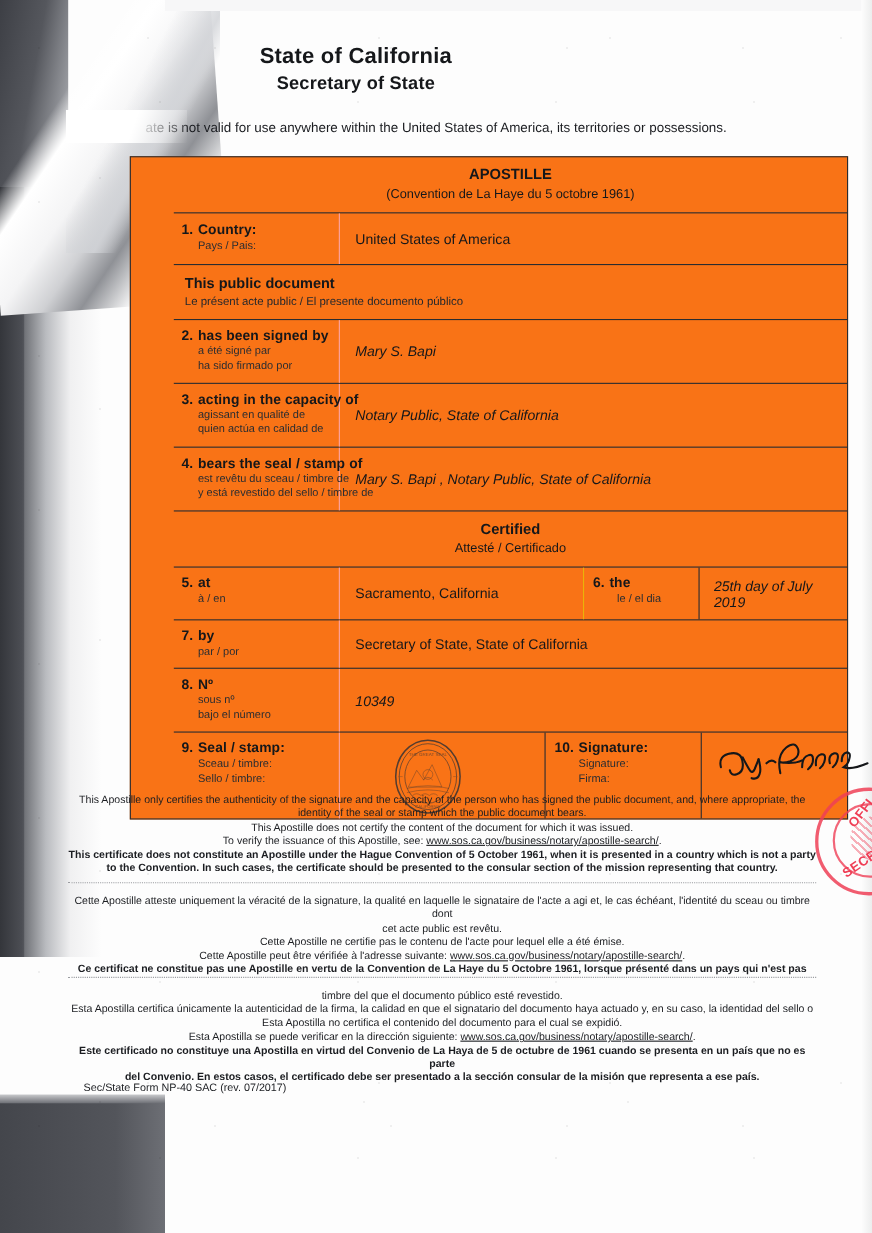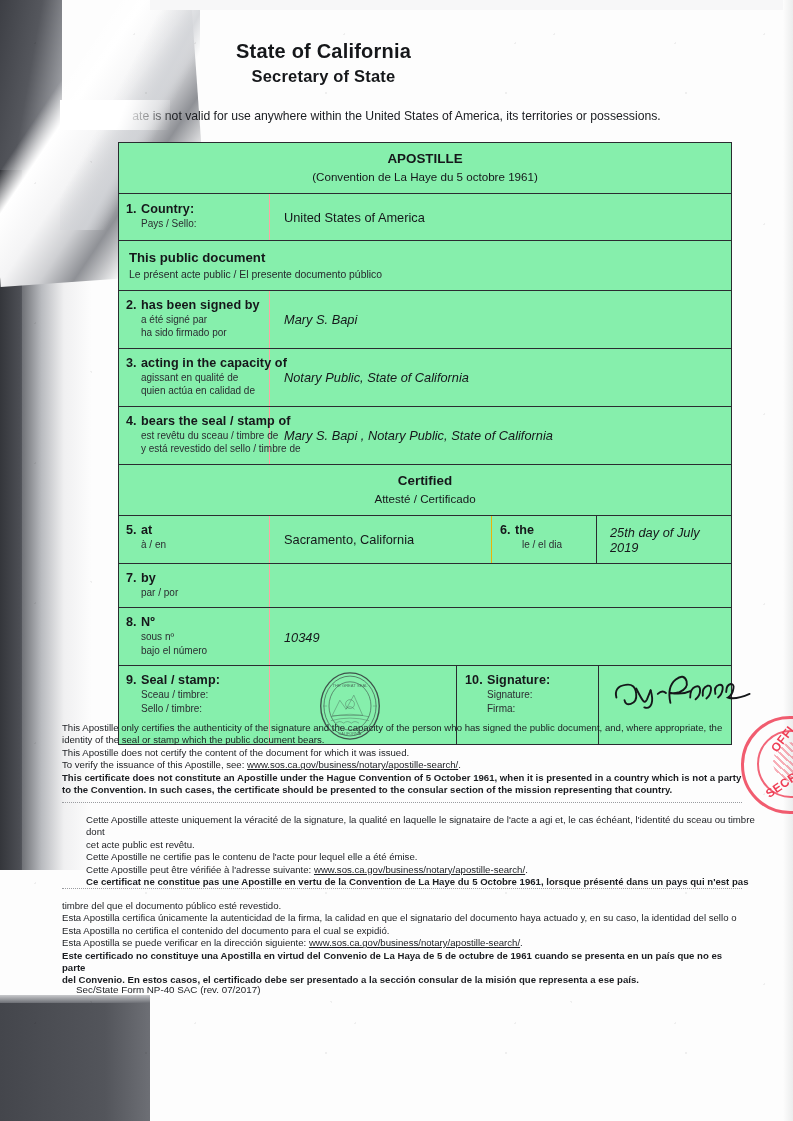--- a/index.html
+++ b/index.html
@@ -61,21 +61,22 @@
   
   #notice-mask{
     position:absolute;left:60px;top:100px;width:110px;height:30px;
     background:linear-gradient(110deg,#ffffff 0%,#ffffff 55%,rgba(255,255,255,.0) 100%);
   }
 
   
   #table{
     position:absolute;left:118px;top:142px;width:612px;
     border:1px solid #2a2c30;border-bottom:1px solid #2a2c30;
-    background:#86efac;
+    background:#f97316;
+    padding-left:39px;
   }
   .row{display:flex;border-bottom:1px solid #2a2c30;}
   .row:last-child{border-bottom:none;}
 
   .lab{
     width:151px;flex:0 0 151px;
     border-right:1px solid #fca5a5;
     padding:7px 6px 8px 7px;box-sizing:border-box;
   }
   .lab-main{font-size:12.6px;font-weight:bold;line-height:15px;letter-spacing:.1px;white-space:nowrap;}
@@ -119,25 +120,25 @@
   .row-seal{min-height:78px;}
 
   
   #seal-art{position:absolute;left:48px;top:5px;width:64px;height:70px;opacity:.82;}
 
   
   #sig-art{position:absolute;left:12px;top:4px;width:180px;height:46px;}
 
   
   .foot{position:absolute;left:62px;width:680px;font-size:9.6px;line-height:12.4px;color:#1b1d21;}
-  .foot p{margin:0;}
+  .foot p{margin:0;text-align:center;}
   .foot .bold{font-weight:bold;}
   .foot .link{text-decoration:underline;}
   #foot-en{top:722px;}
-  #foot-fr{top:814px;margin-left:24px;}
+  #foot-fr{top:814px;}
   #foot-es{top:900px;}
   #formno{position:absolute;left:76px;top:984px;font-size:9.8px;color:#1b1d21;}
 
   .dotrule{
     position:absolute;left:62px;width:680px;height:1px;
     border-top:1px dotted #9a9ca0;
   }
   #rule1{top:802px;}
   #rule2{top:888px;}
 
@@ -204,21 +205,21 @@
       <div class="banner-main">APOSTILLE</div>
       <div class="banner-sub">(Convention de La Haye du 5 octobre 1961)</div>
     </div>
   </div>
 
   <div class="row r-country">
     <div class="lab">
       <div class="lab-main">
         <span class="num">1.</span><span>Country:</span>
       </div>
-      <div class="lab-sub">Pays / Sello:</div>
+      <div class="lab-sub">Pays / Pais:</div>
     </div>
     <div class="val plain">
       <span>United States of America</span>
     </div>
   </div>
 
   <div class="row">
     <div class="pubdoc">
       <div class="pubdoc-main">This public document</div>
       <div class="pubdoc-sub">Le présent acte public / El presente documento público</div>
@@ -291,20 +292,23 @@
       <span>25th day of July 2019</span>
     </div>
   </div>
 
   <div class="row">
     <div class="lab">
       <div class="lab-main">
         <span class="num">7.</span><span>by</span>
       </div>
       <div class="lab-sub">par / por</div>
+    </div>
+    <div class="val plain">
+      <span>Secretary of State, State of California</span>
     </div>
   </div>
 
   <div class="row">
     <div class="lab">
       <div class="lab-main">
         <span class="num">8.</span><span>Nº</span>
       </div>
       <div class="lab-sub">sous nº</div>
       <div class="lab-sub">bajo el número</div>

